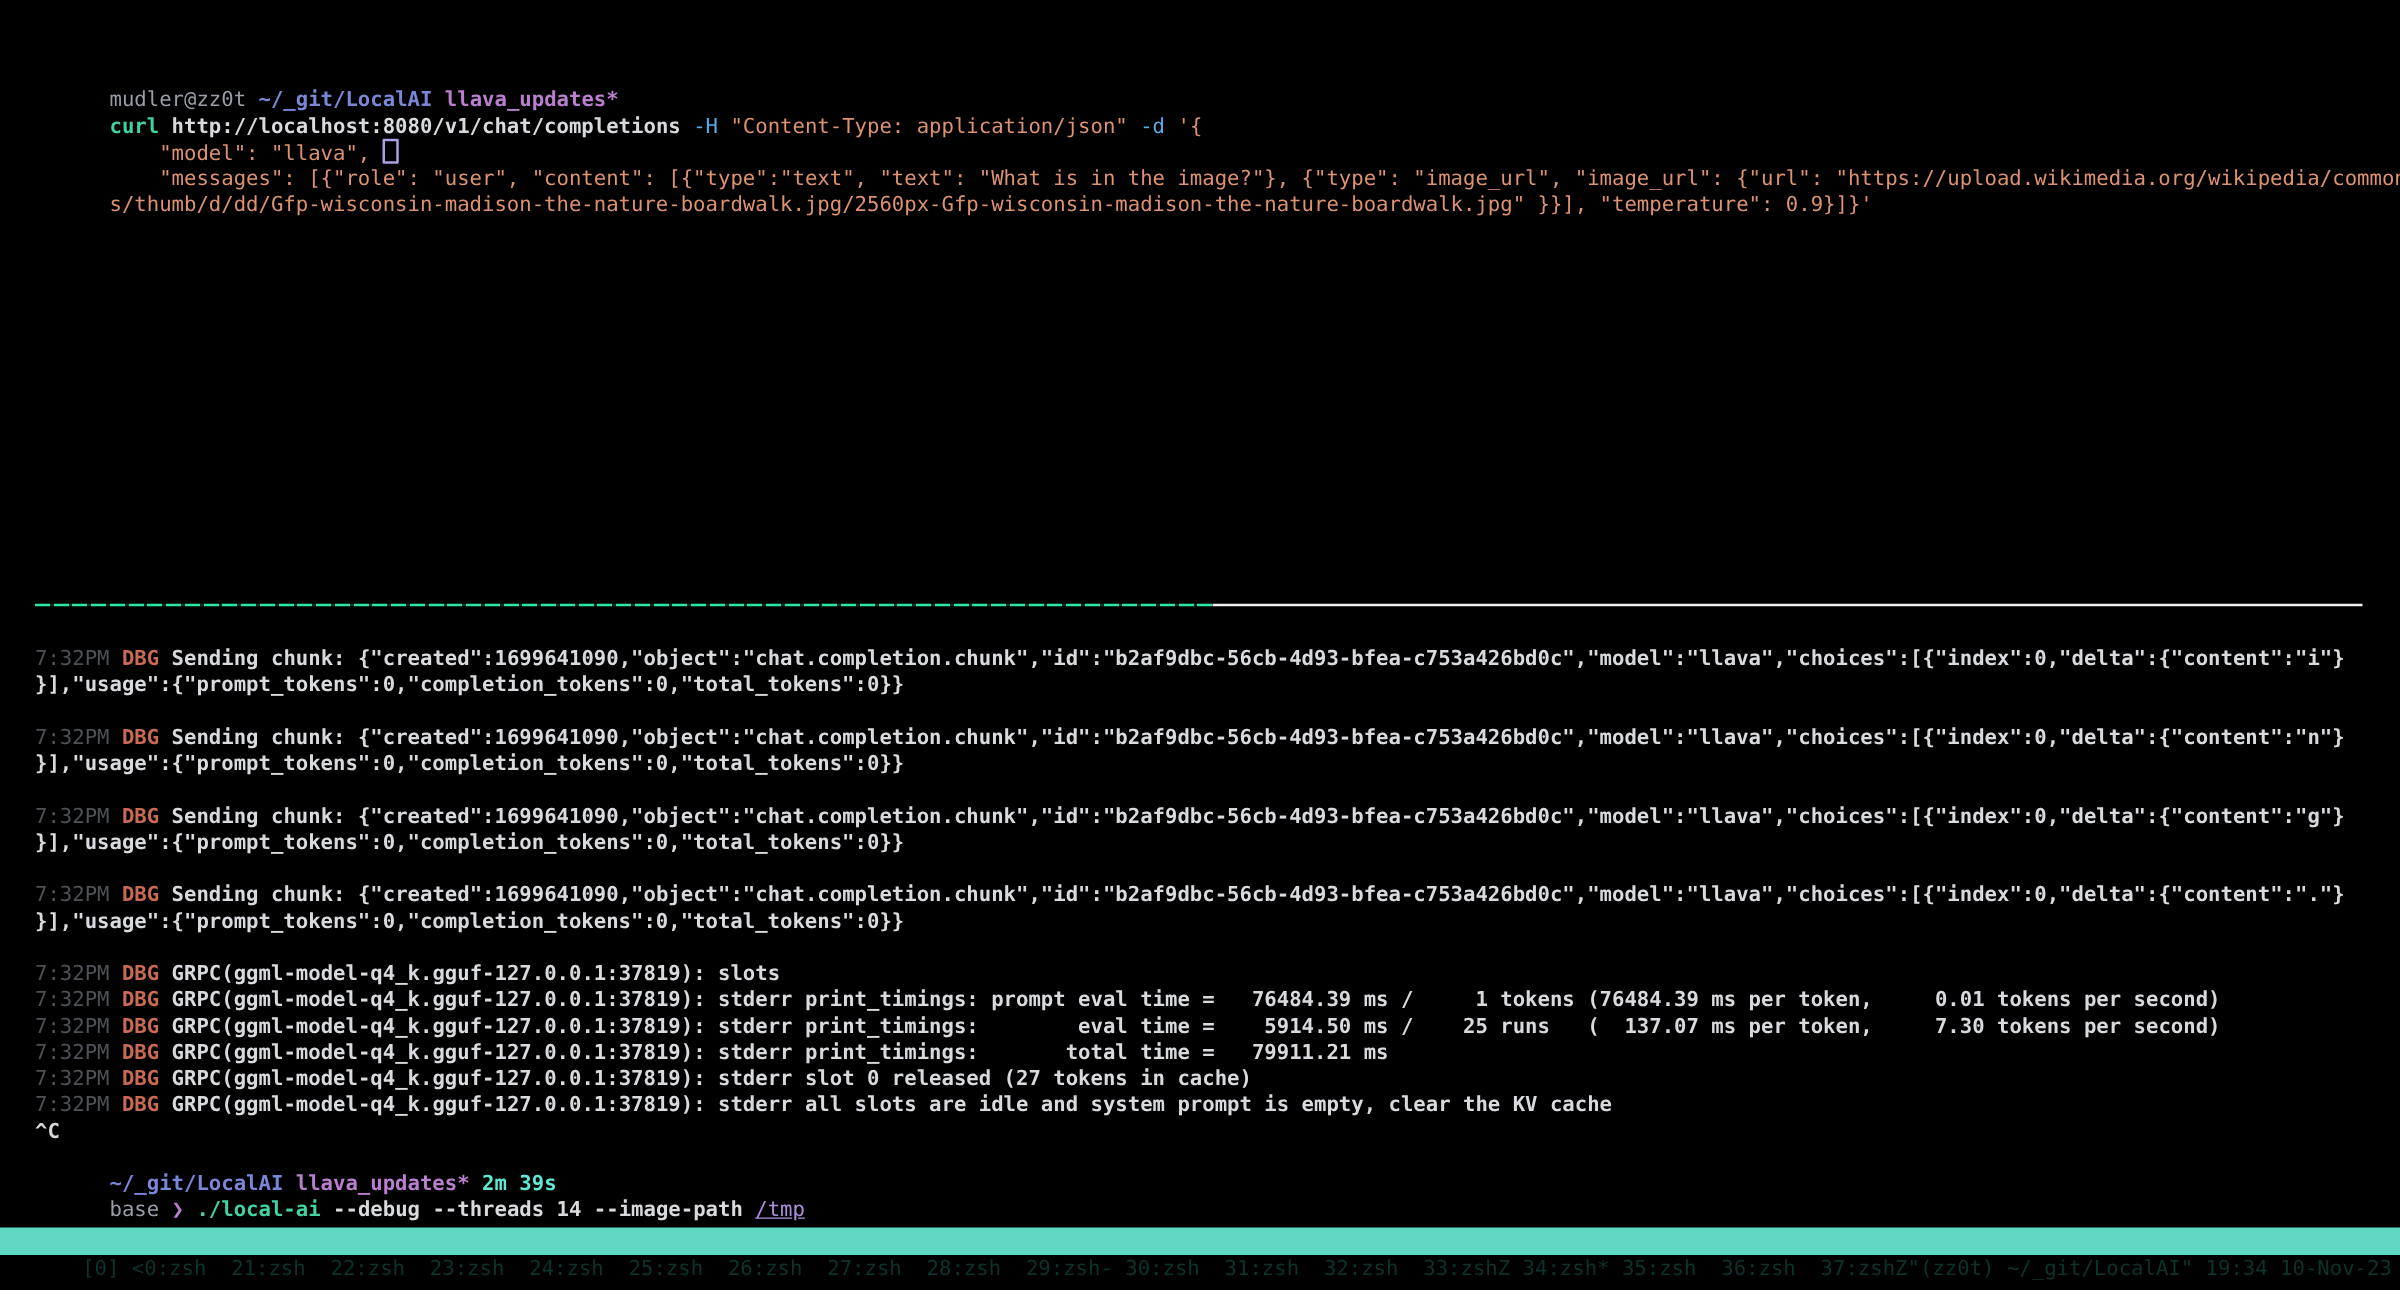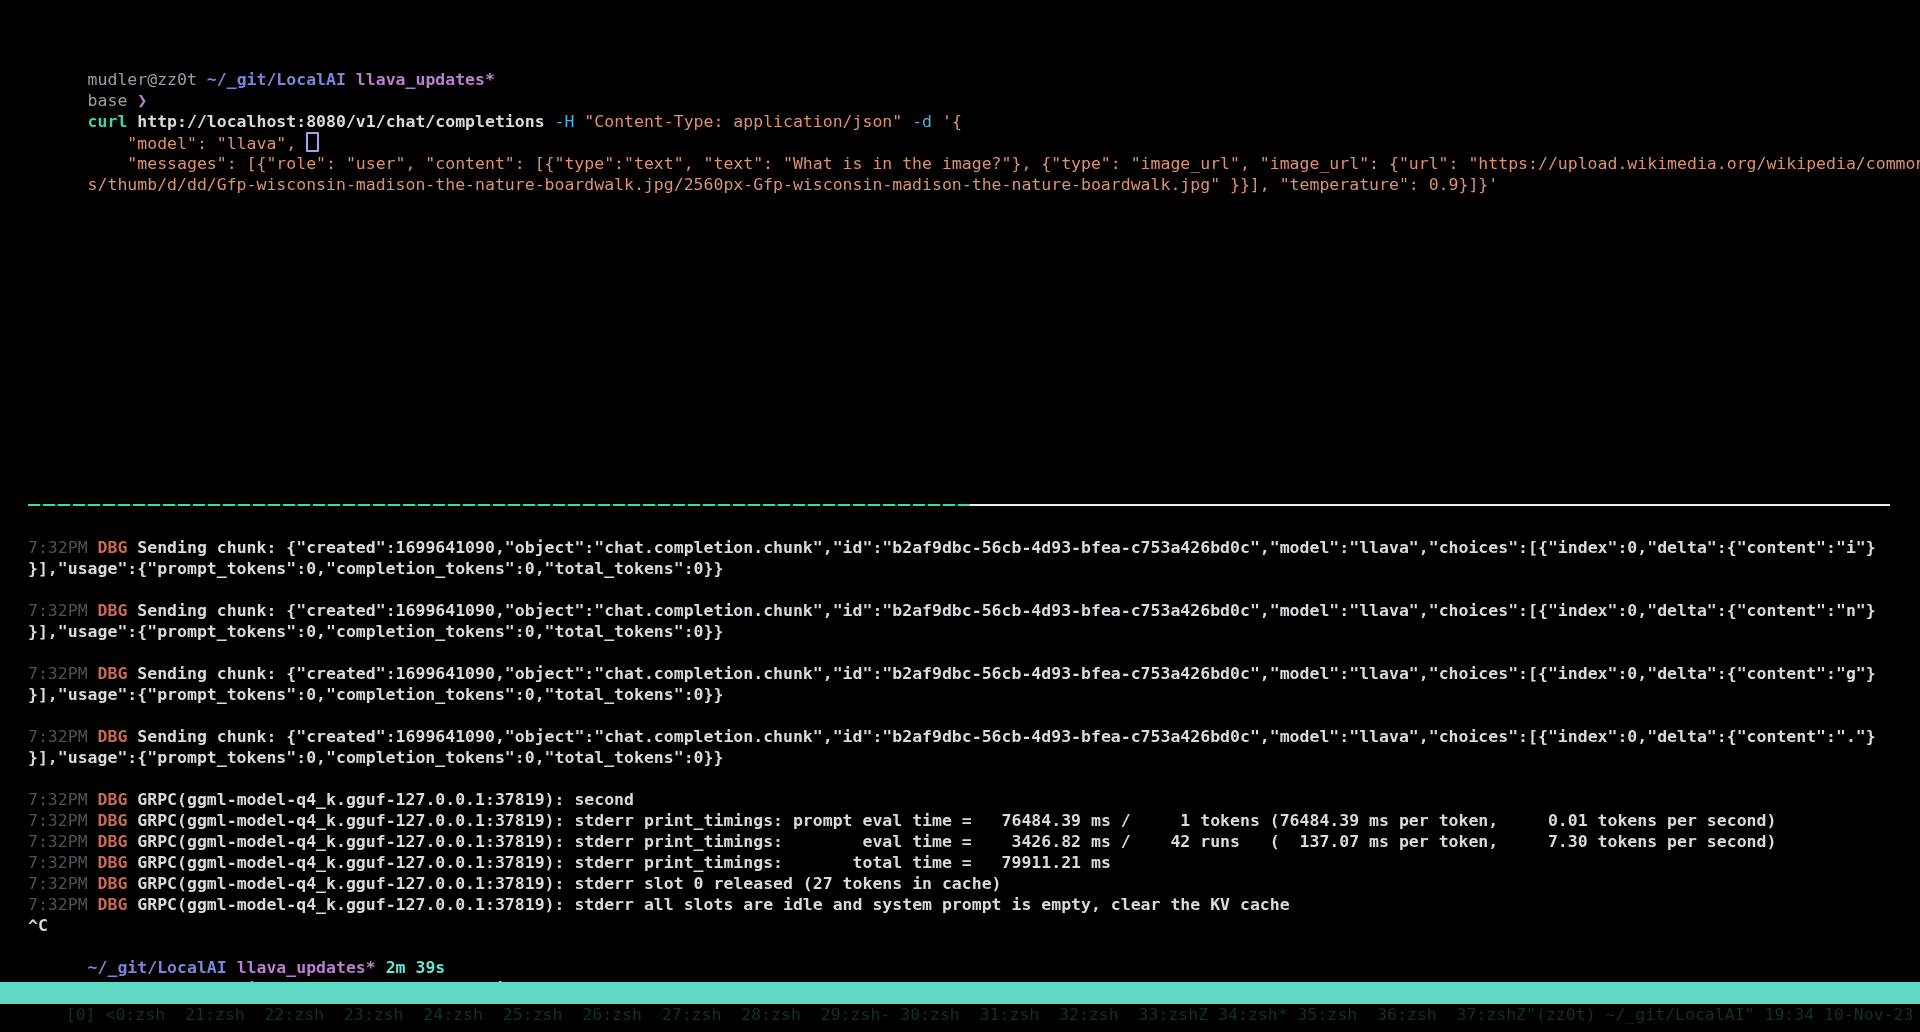--- a/index.html
+++ b/index.html
@@ -59,23 +59,20 @@
 </head>
 <body>
 
 <div class="terminal">
   <div class="content">
 
     <div class="line">
       <span class="c-gray">mudler@zz0t </span><span class="c-blue">~/_git/LocalAI </span><span class="c-purple">llava_updates*</span>
     </div>
 
-    <div class="line">
-      <span class="c-gray">base </span><span class="c-purple">❯</span>
-    </div>
 
     <div class="line">
       <span class="c-teal">curl </span><span class="c-white">http://localhost:8080/v1/chat/completions </span><span class="c-flag">-H </span><span class="c-orange">"Content-Type: application/json" </span><span class="c-flag">-d </span><span class="c-orange">'{</span>
     </div>
 
     <div class="line">
       <span class="c-orange">    "model": "llava", </span><span class="cursor"></span>
     </div>
 
     <div class="line">
@@ -108,23 +105,23 @@
     <div class="line"></div>
 
     <div class="line"><span class="c-dgray">7:32PM </span><span class="c-red">DBG </span><span class="c-white">Sending chunk: {"created":1699641090,"object":"chat.completion.chunk","id":"b2af9dbc-56cb-4d93-bfea-c753a426bd0c","model":"llava","choices":[{"index":0,"delta":{"content":"g"}</span></div>
     <div class="line"><span class="c-white">}],"usage":{"prompt_tokens":0,"completion_tokens":0,"total_tokens":0}}</span></div>
     <div class="line"></div>
 
     <div class="line"><span class="c-dgray">7:32PM </span><span class="c-red">DBG </span><span class="c-white">Sending chunk: {"created":1699641090,"object":"chat.completion.chunk","id":"b2af9dbc-56cb-4d93-bfea-c753a426bd0c","model":"llava","choices":[{"index":0,"delta":{"content":"."}</span></div>
     <div class="line"><span class="c-white">}],"usage":{"prompt_tokens":0,"completion_tokens":0,"total_tokens":0}}</span></div>
     <div class="line"></div>
 
-    <div class="line"><span class="c-dgray">7:32PM </span><span class="c-red">DBG </span><span class="c-white">GRPC(ggml-model-q4_k.gguf-127.0.0.1:37819): second</span></div>
+    <div class="line"><span class="c-dgray">7:32PM </span><span class="c-red">DBG </span><span class="c-white">GRPC(ggml-model-q4_k.gguf-127.0.0.1:37819): slots</span></div>
     <div class="line"><span class="c-dgray">7:32PM </span><span class="c-red">DBG </span><span class="c-white">GRPC(ggml-model-q4_k.gguf-127.0.0.1:37819): stderr print_timings: prompt eval time =   76484.39 ms /     1 tokens (76484.39 ms per token,     0.01 tokens per second)</span></div>
-    <div class="line"><span class="c-dgray">7:32PM </span><span class="c-red">DBG </span><span class="c-white">GRPC(ggml-model-q4_k.gguf-127.0.0.1:37819): stderr print_timings:        eval time =    3426.82 ms /    42 runs   (  137.07 ms per token,     7.30 tokens per second)</span></div>
+    <div class="line"><span class="c-dgray">7:32PM </span><span class="c-red">DBG </span><span class="c-white">GRPC(ggml-model-q4_k.gguf-127.0.0.1:37819): stderr print_timings:        eval time =    5914.50 ms /    25 runs   (  137.07 ms per token,     7.30 tokens per second)</span></div>
     <div class="line"><span class="c-dgray">7:32PM </span><span class="c-red">DBG </span><span class="c-white">GRPC(ggml-model-q4_k.gguf-127.0.0.1:37819): stderr print_timings:       total time =   79911.21 ms</span></div>
     <div class="line"><span class="c-dgray">7:32PM </span><span class="c-red">DBG </span><span class="c-white">GRPC(ggml-model-q4_k.gguf-127.0.0.1:37819): stderr slot 0 released (27 tokens in cache)</span></div>
     <div class="line"><span class="c-dgray">7:32PM </span><span class="c-red">DBG </span><span class="c-white">GRPC(ggml-model-q4_k.gguf-127.0.0.1:37819): stderr all slots are idle and system prompt is empty, clear the KV cache</span></div>
 
     <div class="line"><span class="c-white">^C</span></div>
 
     <div class="line">
       <span class="c-blue">~/_git/LocalAI </span><span class="c-purple">llava_updates* </span><span class="c-salmon">2m 39s</span>
     </div>
 

